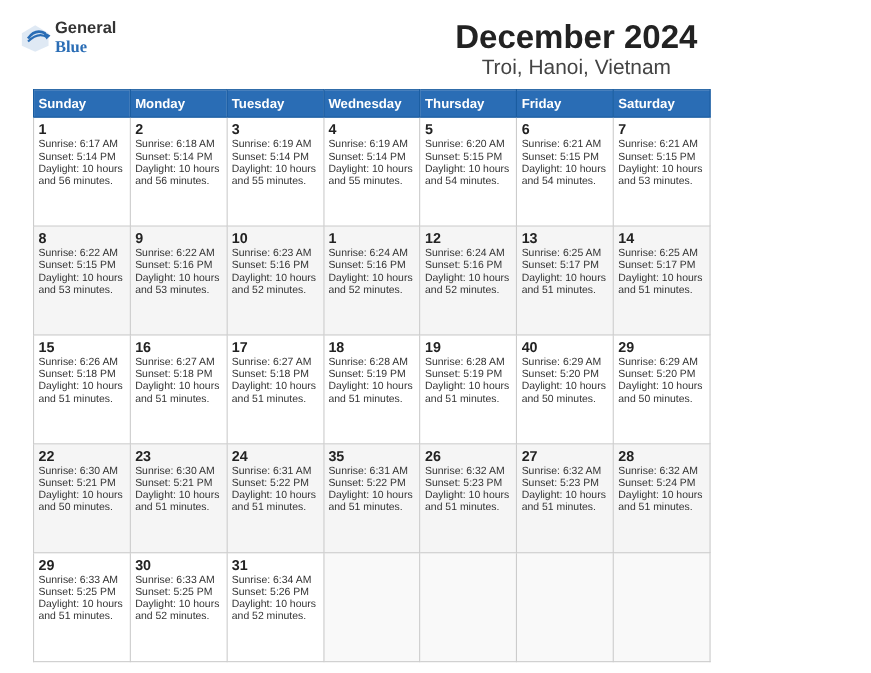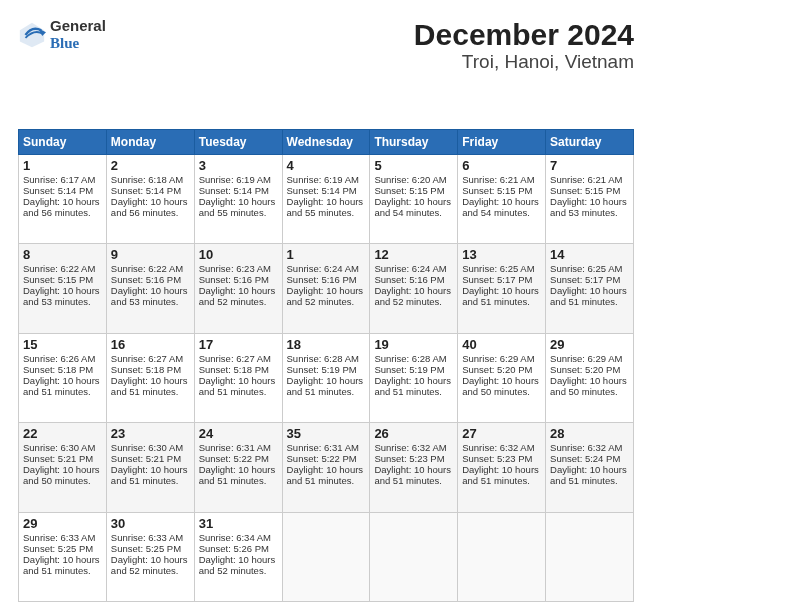--- a/index.html
+++ b/index.html
@@ -9,21 +9,20 @@
       width: 792px;
       height: 612px;
       overflow: hidden;
     }
     .page {
       width: 652px;
       height: 612px;
       padding: 18px 18px 10px 18px;
       display: flex;
       flex-direction: column;
-      gap: 48px;
     }
     .header {
       display: flex;
       justify-content: space-between;
       align-items: flex-start;
       margin-bottom: 8px;
     }
     .logo {
       display: flex;
       align-items: center;
@@ -43,36 +42,37 @@
       font-size: 15px;
       font-weight: bold;
       color: #2a6db5;
       font-family: Liberation Serif, serif;
     }
     .logo-icon {
       width: 28px;
       height: 28px;
     }
     .title-block {
-      text-align: right;
+      text-align: center;
     }
     .month-title {
       font-size: 30px;
       font-weight: bold;
       color: #222;
       line-height: 1.1;
     }
     .location {
       font-size: 19px;
       color: #444;
     }
     table {
       width: 100%;
       border-collapse: collapse;
       flex: 1;
+      margin-left: 12px;
     }
     thead tr th {
       background: #2a6db5;
       color: #fff;
       font-size: 12px;
       font-weight: bold;
       padding: 5px 4px;
       text-align: left;
       border: 1px solid #1a5ca0;
     }

